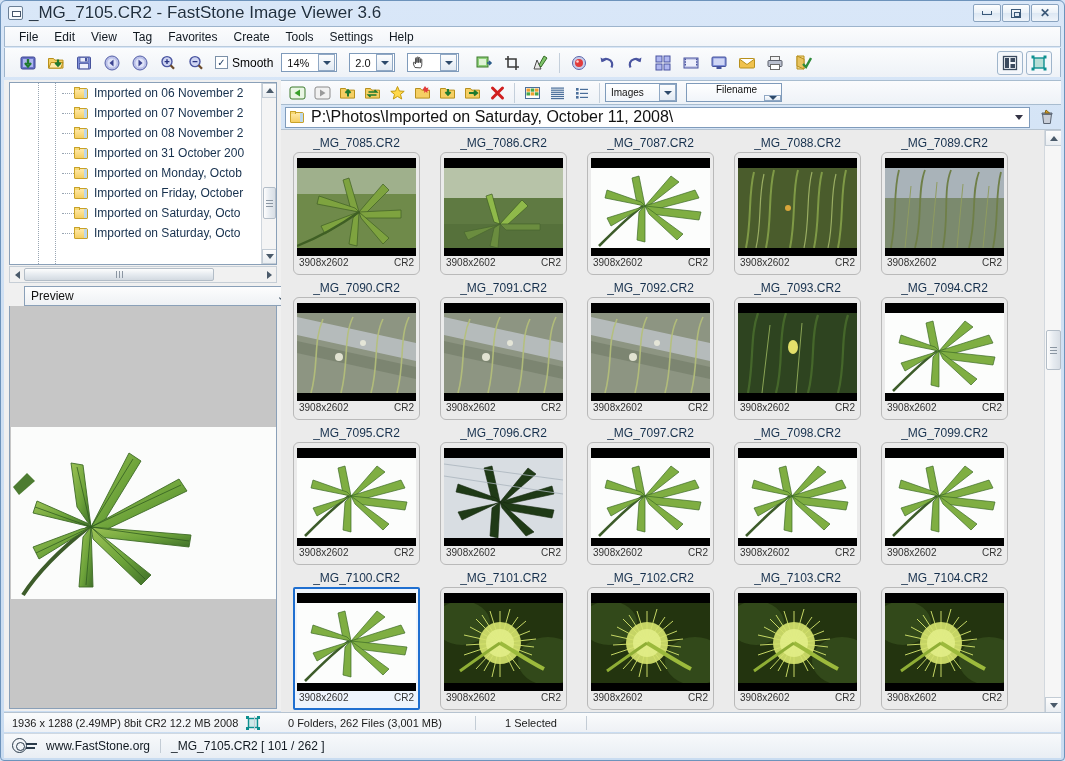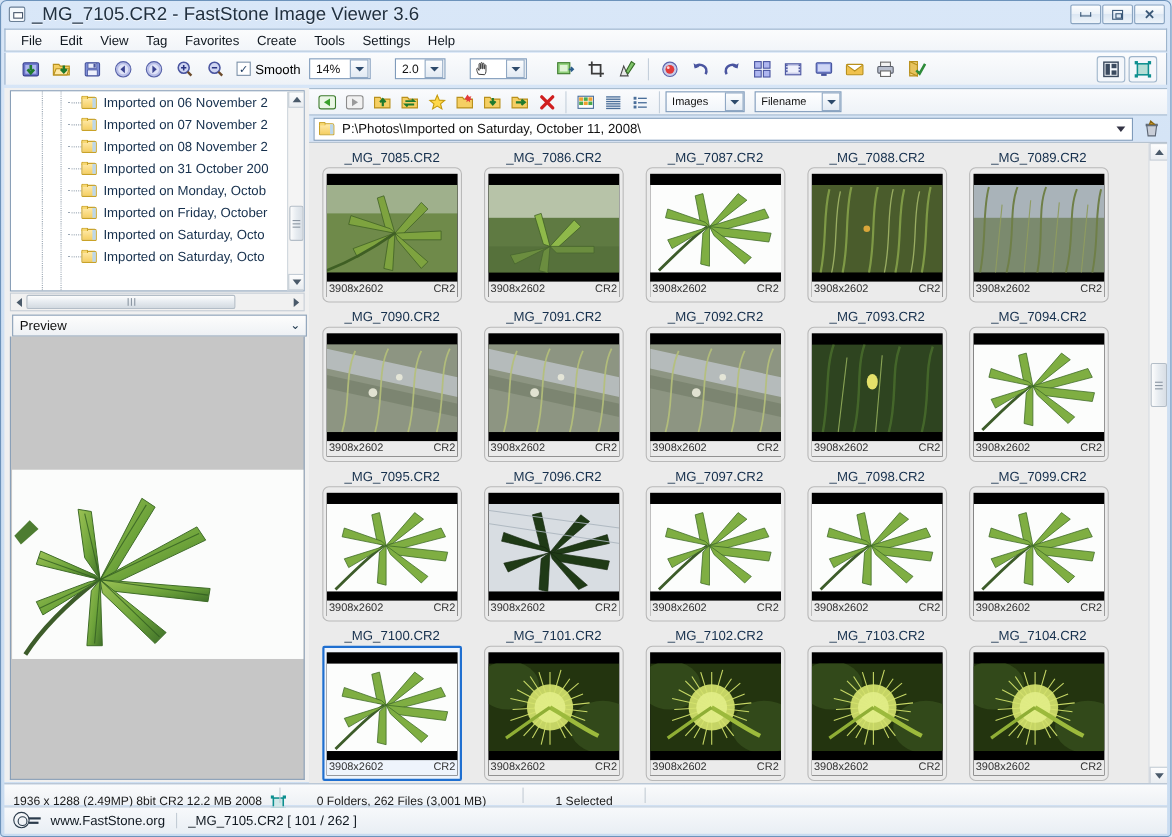--- a/index.html
+++ b/index.html
@@ -75,21 +75,21 @@
     border:1px solid transparent; border-radius:3px;
   }
   .sep { width:1px; height:20px; background:#c4cfdb; margin:0 4px; }
   .smooth-wrap { display:flex; align-items:center; gap:4px; margin-left:4px; margin-right:6px; }
   .chk {
     width:13px; height:13px; border:1px solid #7b90a8; background:#fff;
     display:flex; align-items:center; justify-content:center; font-size:10px; color:#17365d;
   }
   .combo {
     height:19px; border:1px solid #7f9bbb; background:#fff; display:flex; align-items:center;
-    padding-left:5px; font-size:11px; color:#111; margin-right:20px;
+    padding-left:5px; font-size:11px; color:#111; margin-right:10px;
   }
   .combo .arrowbox {
     width:17px; height:17px; margin-left:auto; margin-right:1px;
     background:linear-gradient(to bottom,#fcfdfe,#e2eaf3);
     border:1px solid #90a8c4; display:flex;align-items:center;justify-content:center;
   }
   .caret { width:0;height:0;border-left:4px solid transparent;border-right:4px solid transparent;border-top:4px solid #2d4a6b; }
   .right-tools { margin-left:auto; display:flex; align-items:center; gap:3px; padding-right:8px; }
 
   
@@ -106,21 +106,21 @@
     display:flex;align-items:center; padding-left:5px; font-size:10px; color:#111;
   }
 
   
   .addrbar {
     position:absolute; left:280px; top:104px; width:780px; height:24px;
     display:flex; align-items:center;
   }
   .addrfield {
     margin-left:4px; height:21px; width:745px; background:#fff; border:1px solid #7f9bbb;
-    display:flex; align-items:center; padding-left:4px; font-size:12px; color:#111;
+    display:flex; align-items:center; padding-left:4px; font-size:16px; color:#111;
   }
   .addr-caret { margin-left:auto; margin-right:6px; width:0;height:0;
     border-left:4px solid transparent;border-right:4px solid transparent;border-top:5px solid #334; }
 
   
   .leftpane {
     position:absolute; left:3px; top:79px; width:277px; height:631px;
     background:#f0f0f0;
   }
   .treepanel {
@@ -175,21 +175,21 @@
     position:absolute; left:5px; top:186px; width:268px; height:17px;
     background:#f1f1f1; border:1px solid #c6ced6; display:flex; align-items:center;
   }
   .hthumb {
     height:13px; background:linear-gradient(to bottom,#fdfdfd,#e6ebf0,#d3dae1);
     border:1px solid #b3bdc7; border-radius:2px;
     display:flex;align-items:center;justify-content:center;
   }
 
   .preview-hdr {
-    position:absolute; left:7px; top:206px; width:268px; height:20px;
+    position:absolute; left:20px; top:206px; width:268px; height:20px;
     background:linear-gradient(to bottom,#fdfdfd,#eef1f4);
     border:1px solid #8aa0b8; display:flex; align-items:center; padding-left:6px;
     font-size:12px; color:#111;
   }
   .dblchev { margin-left:auto; margin-right:5px; font-size:11px; color:#20394f; line-height:1;}
   .preview-body {
     position:absolute; left:5px; top:226px; width:268px; height:403px;
     background:#c6c6c6; border:1px solid #8aa0b8; border-top:none; overflow:hidden;
   }
   .preview-img {
@@ -238,21 +238,21 @@
     background:#f6f6f6; border-left:1px solid #d2d8de;
   }
 
   
   .statusbar1 {
     position:absolute; left:3px; top:711px; width:1057px; height:20px;
     background:linear-gradient(to bottom,#fafbfc,#eef1f5);
     border-top:1px solid #b6c3d0;
     display:flex; align-items:center; font-size:11px; color:#1a1a1a;
   }
-  .sb-cell { padding:17px 8px; white-space:nowrap; display:flex; height:18px;}
+  .sb-cell { padding:17px 8px; white-space:nowrap; display:flex; align-items:center; height:18px;}
   .sb-div { width:1px; height:14px; background:#c3ccd5; }
   .statusbar2 {
     position:absolute; left:3px; top:732px; width:1057px; height:25px;
     background:linear-gradient(to bottom,#f7f9fb,#e9eef4);
     border-top:1px solid #cfd8e1;
     display:flex; align-items:center; font-size:12px; color:#101820;
   }
   .fs-logo { width:26px; height:16px; margin-left:8px; margin-right:8px; position:relative; }
   .fs-logo .circ { position:absolute; left:0; top:0; width:15px;height:15px;border:1.5px solid #2b3b4b;border-radius:50%; }
   .fs-logo .circ:after{content:"";position:absolute;left:3px;top:3px;width:7px;height:7px;border:1px solid #2b3b4b;border-radius:50%;}
@@ -592,21 +592,21 @@
         </g>
       </svg>
     </div>
     <div class="sep"></div>
     <div class="combo2" style="width:72px;margin-right:8px;">
       <span>Images</span>
       <span class="arrowbox" style="margin-left:auto;width:17px;height:17px;background:linear-gradient(to bottom,#fcfdfe,#e2eaf3);border:1px solid #90a8c4;display:flex;align-items:center;justify-content:center;">
           <i class="caret"></i>
         </span>
     </div>
-    <div class="combo2" style="width:79px;">
+    <div class="combo2" style="width:96px;flex-direction:column;">
       <span>Filename</span>
       <span class="arrowbox" style="margin-left:auto;width:17px;height:17px;background:linear-gradient(to bottom,#fcfdfe,#e2eaf3);border:1px solid #90a8c4;display:flex;align-items:center;justify-content:center;">
           <i class="caret"></i>
         </span>
     </div>
   </div>
 
   <div class="addrbar">
     <div class="addrfield">
       <span class="folder-ic" style="margin-right:6px;">

